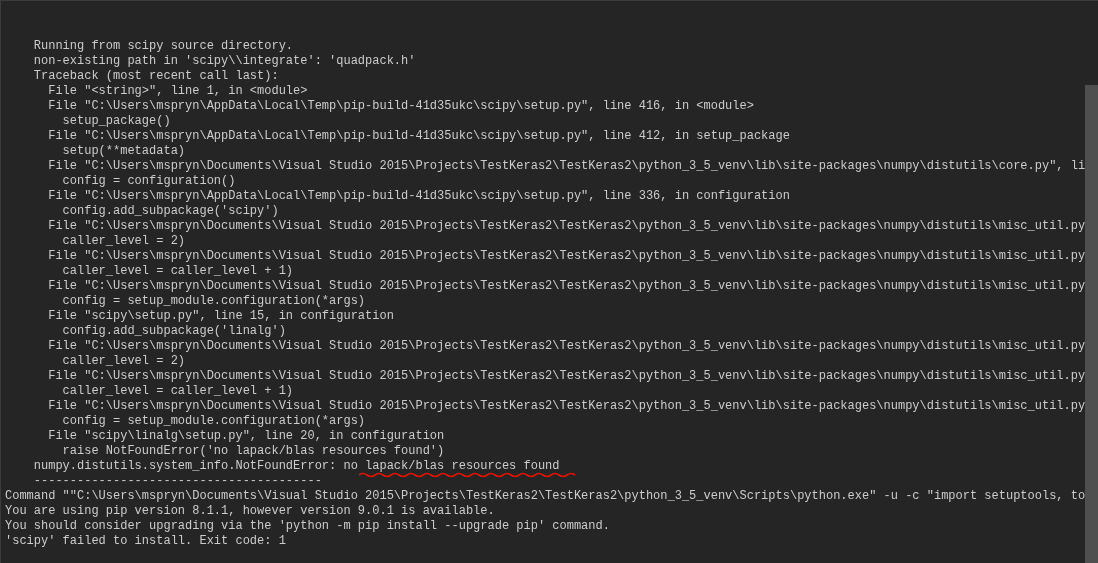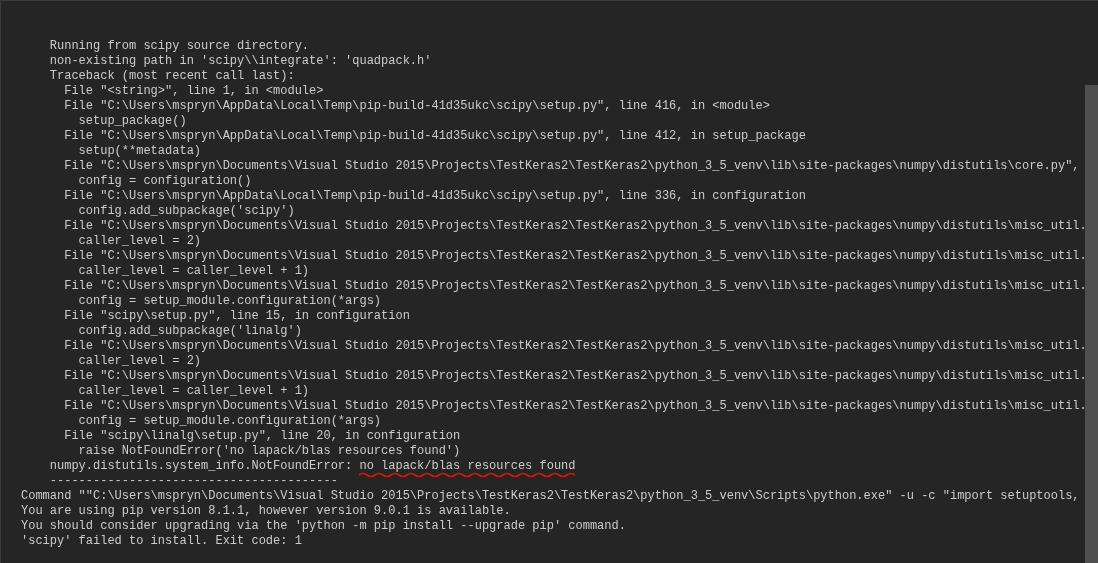--- a/index.html
+++ b/index.html
@@ -18,21 +18,21 @@
   }
   .terminal {
     padding: 8px 0 0 0;
     white-space: pre;
     height: 100%;
     overflow: hidden;
     color: #cccccc;
   }
   .terminal-line {
     white-space: pre;
-    padding-left: 20px;
+    padding-left: 4px;
   }
   .underline-wrap {
     position: relative;
   }
   .red-underline {
     position: absolute;
     height: 6px;
     pointer-events: none;
   }
   .red-underline svg {

